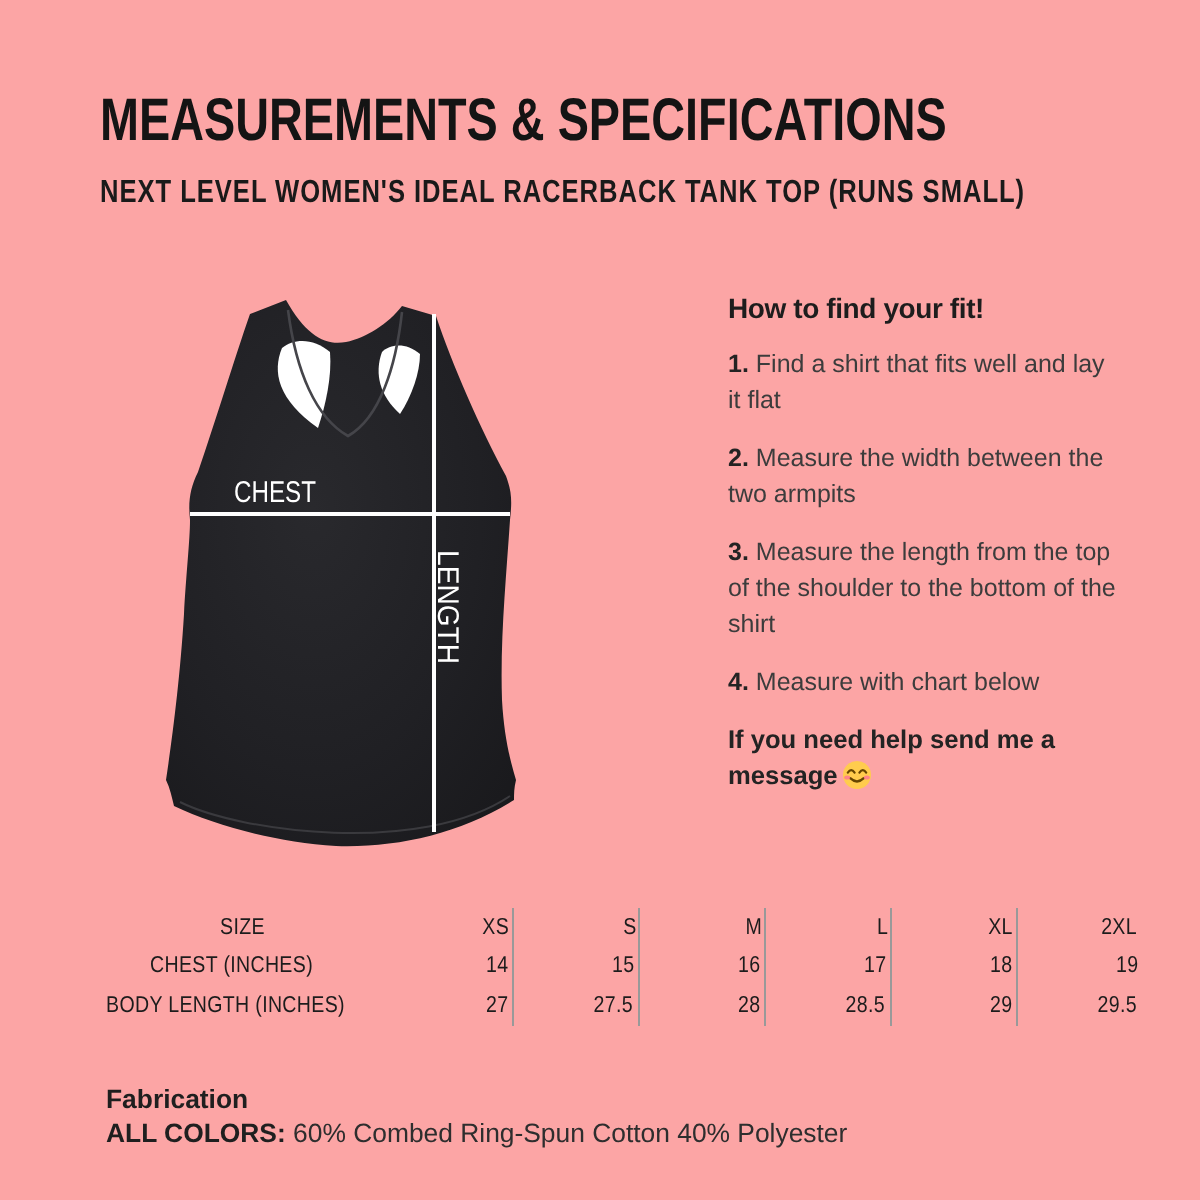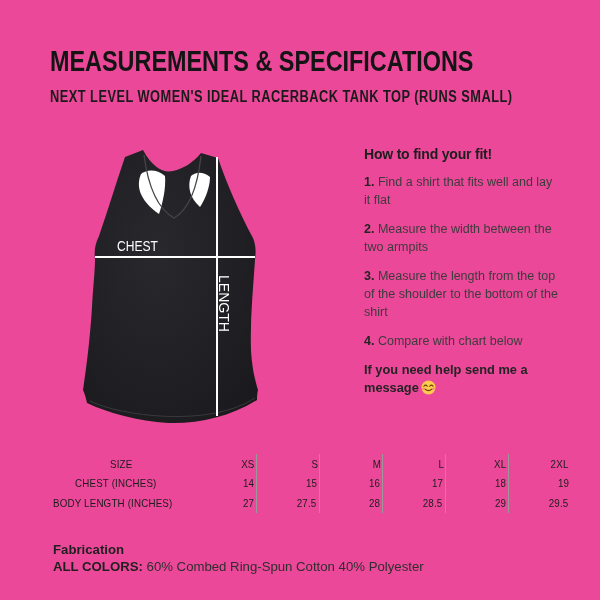--- a/index.html
+++ b/index.html
@@ -1,17 +1,17 @@
 <!DOCTYPE html>
 <html><head>
 <meta charset="utf-8">
 <style>
   html,body{margin:0;padding:0;}
   body{width:600px;height:600px;background:#ffffff;font-family:"Liberation Sans",sans-serif;}
-  .page{position:relative;width:600px;height:600px;background:#ec4899;overflow:hidden;}
+  .page{position:relative;width:600px;height:600px;background:#fca5a5;overflow:hidden;}
 
   
   .hdr{position:absolute;left:50px;top:44px;}
   .hdr h1{margin:0;font-size:30px;font-weight:700;color:#141414;letter-spacing:0px;
           transform:scaleX(.78);transform-origin:left top;white-space:nowrap;}
   .hdr h2{margin:10px 0 0 0;font-size:16px;font-weight:700;color:#1a1a1a;letter-spacing:.6px;
           transform:scaleX(.8);transform-origin:left top;white-space:nowrap;}
 
   
   .tank{position:absolute;left:70px;top:140px;width:260px;height:300px;}
@@ -87,21 +87,21 @@
 
     <text x="47" y="111" fill="#ffffff" font-family="Liberation Sans, sans-serif" font-size="15" textLength="41" lengthAdjust="spacingAndGlyphs">CHEST</text>
     <text transform="translate(149,135) rotate(90)" fill="#ffffff" font-family="Liberation Sans, sans-serif" font-size="15" textLength="57" lengthAdjust="spacingAndGlyphs">LENGTH</text>
   </svg>
 
   <div class="fit">
     <h3>How to find your fit!</h3>
     <p><b>1.</b> <span>Find a shirt that fits well and lay it flat</span></p>
     <p><b>2.</b> <span>Measure the width between the two armpits</span></p>
     <p><b>3.</b> <span>Measure the length from the top of the shoulder to the bottom of the shirt</span></p>
-    <p><b>4.</b> <span>Compare with chart below</span></p>
+    <p><b>4.</b> <span>Measure with chart below</span></p>
     <p class="help"><span>If you need help send me a message</span><svg class="emoji" viewBox="-7.5 -7.5 15 15">
           <circle cx="0" cy="0" r="7" fill="#FFCC4D"></circle>
           <path d="M -4.6,-1.2 Q -2.9,-3.6 -1.2,-1.2" fill="none" stroke="#664500" stroke-width="1.1" stroke-linecap="round"></path>
           <path d="M 1.2,-1.2 Q 2.9,-3.6 4.6,-1.2" fill="none" stroke="#664500" stroke-width="1.1" stroke-linecap="round"></path>
           <path d="M -3.4,1.6 Q 0,4.8 3.4,1.6" fill="none" stroke="#664500" stroke-width="1.2" stroke-linecap="round"></path>
           <ellipse cx="-4.9" cy="1.3" rx="1.5" ry="1" fill="#FF7892" opacity=".85"></ellipse>
           <ellipse cx="4.9" cy="1.3" rx="1.5" ry="1" fill="#FF7892" opacity=".85"></ellipse>
         </svg></p>
   </div>
 

